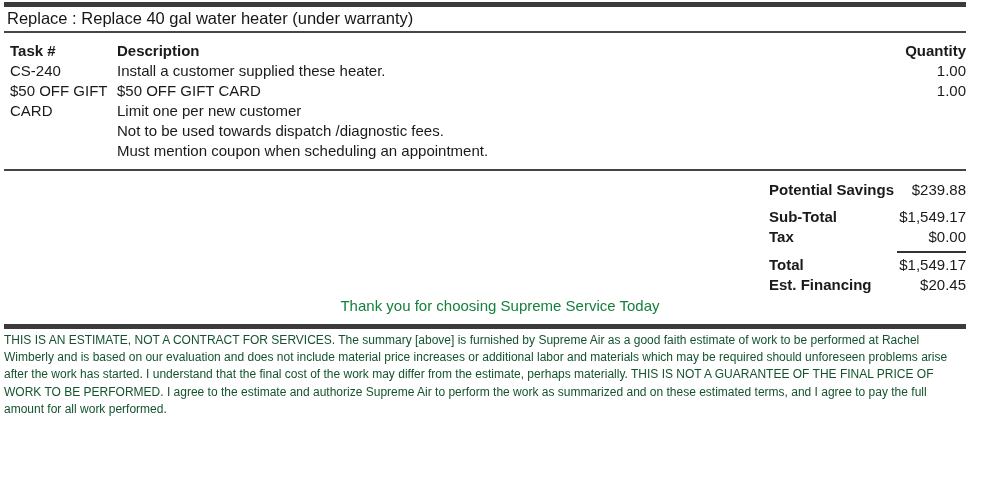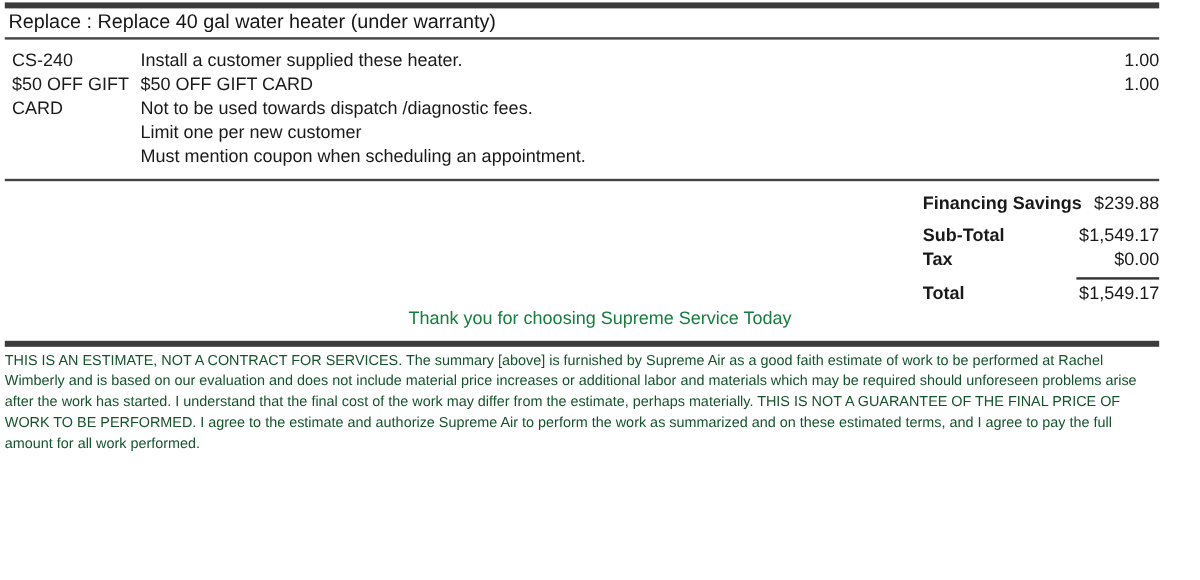--- a/index.html
+++ b/index.html
@@ -95,48 +95,53 @@
 <div class="page">
 
   <div class="bar top"></div>
 
   <div class="doc-title">Replace : Replace 40 gal water heater (under warranty)</div>
 
   <div class="rule"></div>
 
   <div class="task-table">
 
+    <div class="t-row t-header">
+      <div class="col-task">Task #</div>
+      <div class="col-desc">Description</div>
+      <div class="col-qty">Quantity</div>
+    </div>
 
     <div class="t-row">
       <div class="col-task">CS-240</div>
       <div class="col-desc">
         <div>Install a customer supplied these heater.</div>
       </div>
       <div class="col-qty">1.00</div>
     </div>
 
     <div class="t-row">
       <div class="col-task">$50 OFF GIFT CARD</div>
       <div class="col-desc">
         <div>$50 OFF GIFT CARD</div>
+        <div>Limit one per new customer</div>
         <div>Not to be used towards dispatch /diagnostic fees.</div>
-        <div>Limit one per new customer</div>
         <div>Must mention coupon when scheduling an appointment.</div>
       </div>
       <div class="col-qty">1.00</div>
     </div>
 
   </div>
 
   <div class="table-rule"></div>
 
   <div class="totals">
 
     <div class="tot-row">
-      <span class="tot-label">Financing Savings</span>
+      <span class="tot-label">Potential Savings</span>
       <span class="tot-value">$239.88</span>
     </div>
 
     <div class="tot-gap"></div>
 
     <div class="tot-row">
       <span class="tot-label">Sub-Total</span>
       <span class="tot-value">$1,549.17</span>
     </div>
 
@@ -145,20 +150,24 @@
       <span class="tot-value">$0.00</span>
     </div>
 
     <div class="tot-sep"></div>
 
     <div class="tot-row">
       <span class="tot-label">Total</span>
       <span class="tot-value">$1,549.17</span>
     </div>
 
+    <div class="tot-row">
+      <span class="tot-label">Est. Financing</span>
+      <span class="tot-value">$20.45</span>
+    </div>
 
   </div>
 
   <div class="thank-you">Thank you for choosing Supreme Service Today</div>
 
   <div class="bar bottom"></div>
 
   <div class="disclaimer">THIS IS AN ESTIMATE, NOT A CONTRACT FOR SERVICES. The summary [above] is furnished by Supreme Air as a good faith estimate of work to be performed at Rachel Wimberly and is based on our evaluation and does not include material price increases or additional labor and materials which may be required should unforeseen problems arise after the work has started. I understand that the final cost of the work may differ from the estimate, perhaps materially. THIS IS NOT A GUARANTEE OF THE FINAL PRICE OF WORK TO BE PERFORMED. I agree to the estimate and authorize Supreme Air to perform the work as summarized and on these estimated terms, and I agree to pay the full amount for all work performed.</div>
 
 </div>

